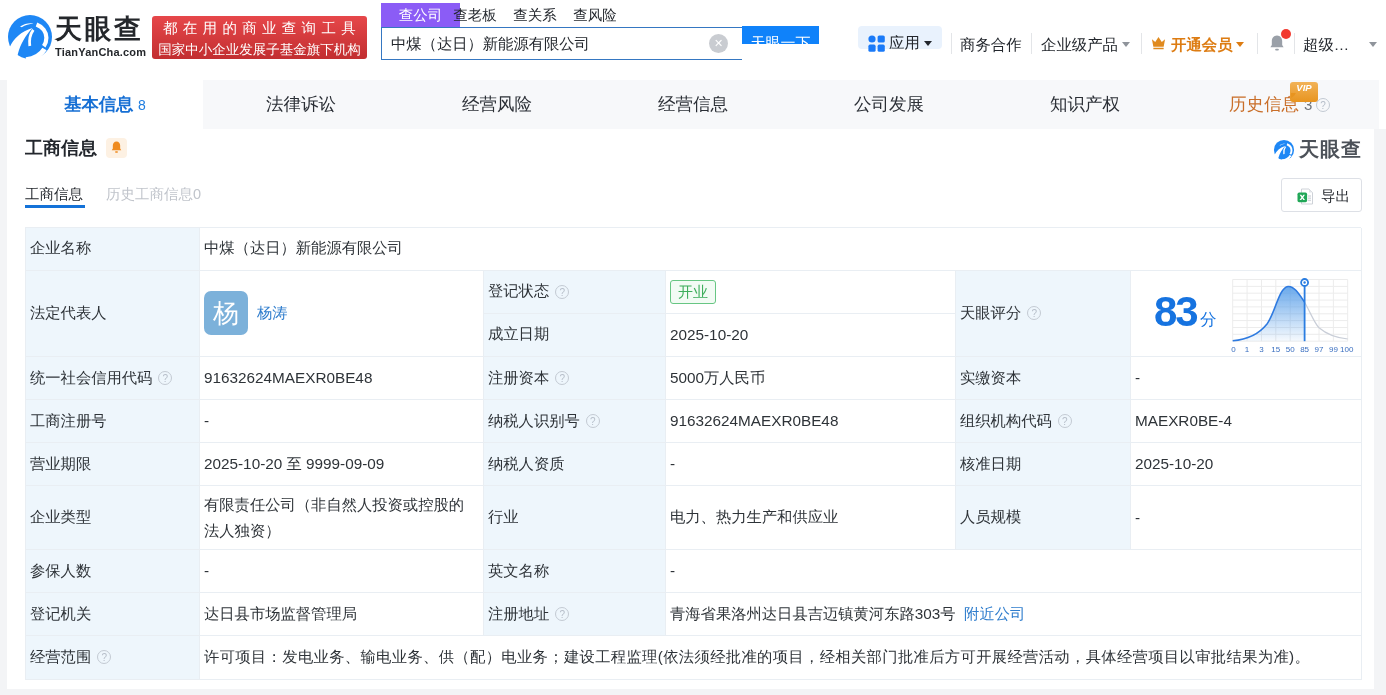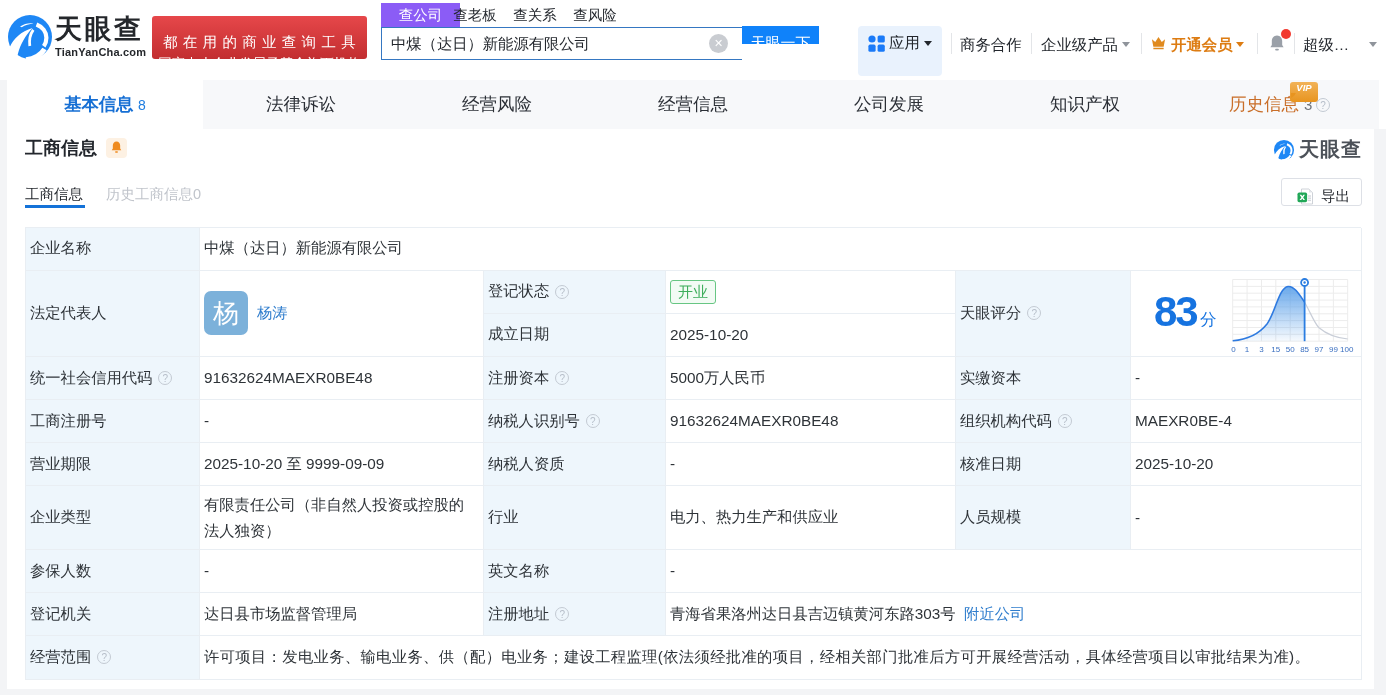--- a/index.html
+++ b/index.html
@@ -10,35 +10,35 @@
 #header { position:absolute; left:0; top:0; width:1386px; height:80px; background:#fff; }
 
 
 #logo-circle { position:absolute; left:6px; top:13px; width:48px; height:48px; }
 #logo-text { position:absolute; left:55px; top:16px; white-space:nowrap; }
 #logo-text .cn { font-size:27px; font-weight:bold; color:#24272b; letter-spacing:2.5px; line-height:26px; }
 #logo-text .en { font-size:11px; font-weight:bold; color:#24272b; letter-spacing:0.2px; margin-top:4px; }
 
 
 #redbox { position:absolute; left:152px; top:16px; width:215px; height:43px; background:linear-gradient(180deg,#e6474a,#c22e30); color:#fff; text-align:center; overflow:hidden; border-radius:3px; }
-#redbox .l1 { font-size:14.5px; letter-spacing:5.3px; margin-top:17px; margin-left:5px; white-space:nowrap; }
+#redbox .l1 { font-size:14.5px; letter-spacing:5.3px; margin-top:3px; margin-left:5px; white-space:nowrap; }
 #redbox .l2 { font-size:13.5px; letter-spacing:0; margin-top:3px; white-space:nowrap; }
 
 
 .stab { position:absolute; top:3px; height:24px; line-height:24px; font-size:14.5px; color:#23272d; text-align:center; width:60px; }
 #stab1 { left:381px; width:79px; background:#8b5cf6; color:#fff; }
 
 
 #searchbox { position:absolute; left:381px; top:27px; width:361px; height:33px; background:#fff; border:1.5px solid #3577c2; border-right:none; }
 #searchbox .q { position:absolute; left:9px; top:6px; font-size:15.3px; color:#23272d; }
 #clearx { position:absolute; left:709px; top:34px; width:19px; height:19px; border-radius:50%; background:#c9ccd1; color:#fff; font-size:11px; line-height:19px; text-align:center; }
 #searchbtn { position:absolute; left:742px; top:26px; width:77px; height:18px; background:#0f82fa; color:#fff; font-size:15px; text-align:center; line-height:34px; }
 
 
-#appbtn { position:absolute; left:858px; top:26px; width:84px; height:50px; background:#e9f2fd; border-radius:4px; }
+#appbtn { position:absolute; left:858px; top:26px; width:84px; height:23px; background:#e9f2fd; border-radius:4px; }
 #appbtn .txt { position:absolute; left:31px; top:7px; font-size:15.4px; color:#23272d; }
 #appbtn .arr { position:absolute; left:66px; top:15px; width:0; height:0; border:4.5px solid transparent; border-top:5.5px solid #23272d; }
 .navsep { position:absolute; top:33px; width:1px; height:21px; background:#e3e5e8; }
 .navtxt { position:absolute; top:35px; font-size:15.4px; color:#23272d; white-space:nowrap; }
 .arrgray { position:absolute; width:0; height:0; border:4.5px solid transparent; border-top:5.5px solid #8f949b; }
 #viptxt { color:#dd7c12; font-weight:bold; }
 
 
 #tabbar { position:absolute; left:7px; top:80px; width:1372px; height:49px; background:#f7f8fa; }
 .mtab { position:absolute; top:0; width:196px; height:49px; text-align:center; line-height:49px; font-size:17.5px; color:#2b2f36; }
@@ -51,21 +51,21 @@
 #sec-title { position:absolute; left:18px; top:7px; font-size:18px; font-weight:bold; color:#23272d; }
 #bellbox { position:absolute; left:99px; top:9px; width:21px; height:20px; background:#fdf1e3; border-radius:4px; text-align:center; }
 #wm { position:absolute; right:12px; top:7px; }
 #wm .t { font-size:20px; font-weight:bold; color:#4c5158; letter-spacing:1px; vertical-align:middle; }
 
 .subtab { position:absolute; top:56px; font-size:14.5px; }
 #subtab1 { left:18px; color:#23272d; }
 #subtab1:after { content:""; position:absolute; left:0px; top:20px; width:60px; height:3px; background:#1472d8; }
 #subtab2 { left:99px; color:#c0c4cb; }
 
-#exportbtn { position:absolute; left:1274px; top:49px; width:81px; height:28px; border:1px solid #dde0e6; border-radius:3px; background:#fff; }
+#exportbtn { position:absolute; left:1274px; top:49px; width:81px; height:34px; border:1px solid #dde0e6; border-radius:3px; background:#fff; }
 #exportbtn .t { position:absolute; left:39px; top:8px; font-size:14.5px; color:#23272d; }
 
 
 #table { position:absolute; left:18px; top:98px; width:1336px; border-top:1px solid #e9eef3; border-left:1px solid #e9eef3; display:grid;
   grid-template-columns:174px 284px 182px 290px 175px 231px;
   grid-template-rows:42.5px 43.25px 43.25px 43px 43px 43px 64px 43px 43px 43.5px;
   font-size:15.3px; color:#2e3338; }
 .cell { border-right:1px solid #e9eef3; border-bottom:1px solid #e9eef3; padding-left:4px; display:flex; align-items:center; }
 .lbl { background:#eef6fc; }
 .qm { display:inline-block; width:14px; height:14px; border:1px solid #c3cad3; border-radius:50%; color:#b6bec9; font-size:10px; line-height:13px; text-align:center; margin-left:6px; flex:0 0 auto; }

